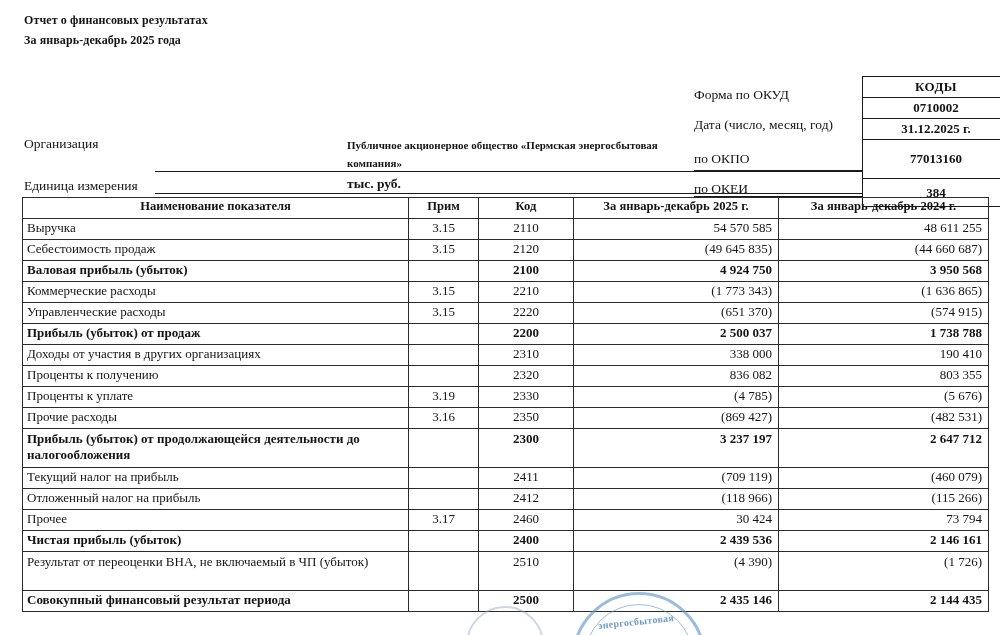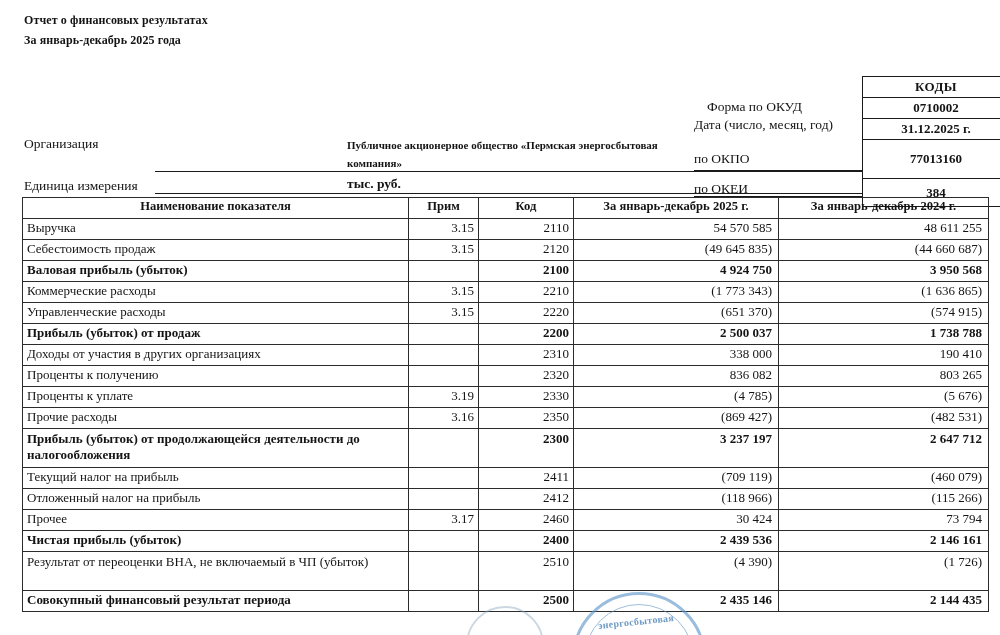--- a/index.html
+++ b/index.html
@@ -52,21 +52,21 @@
   .crow.h-okpo  { padding: 12px 0 13px; }
   .crow.h-okei  { padding: 7px 0 7px; }
 
   
   .side-label {
     position: absolute;
     font-size: 13.5px;
     white-space: nowrap;
     line-height: 1;
   }
-  .lbl-okud { left: 694px; top: 100px; margin-left: 13px; }
+  .lbl-okud { left: 694px; top: 88px; }
   .lbl-date { left: 694px; top: 118px; text-align: right; }
   .lbl-okpo { left: 694px; top: 152px; }
   .lbl-okei { left: 694px; top: 182px; }
 
   
   .side-rule {
     position: absolute;
     height: 0;
     border-bottom: 1.3px solid #1a1a1a;
   }
@@ -135,21 +135,21 @@
     font-weight: bold;
     height: 17px;
     padding-top: 1px;
     padding-bottom: 2px;
     white-space: nowrap;
     font-size: 12.6px;
     margin-top: 16px;
   }
   table.fin td.name { text-align: left; }
   table.fin td.note,
-  table.fin td.code { text-align: right; white-space: nowrap; }
+  table.fin td.code { text-align: center; white-space: nowrap; }
   table.fin td.val  { text-align: right; white-space: nowrap; padding-right: 6px; }
 
   tr.total td { font-weight: bold; }
   tr.r1 td { height: 19px; padding-top: 1px; }
   tr.r2 td { height: 36px; padding-top: 2px; }
 
   
   col.c-name { width: 386px; }
   col.c-note { width: 70px; }
   col.c-code { width: 95px; }
@@ -295,21 +295,21 @@
         <td class="note"></td>
         <td class="code">2310</td>
         <td class="val">338 000</td>
         <td class="val">190 410</td>
       </tr>
       <tr class="r1">
         <td class="name">Проценты к получению</td>
         <td class="note"></td>
         <td class="code">2320</td>
         <td class="val">836 082</td>
-        <td class="val">803 265</td>
+        <td class="val">803 355</td>
       </tr>
       <tr class="r1">
         <td class="name">Проценты к уплате</td>
         <td class="note">3.19</td>
         <td class="code">2330</td>
         <td class="val">(4 785)</td>
         <td class="val">(5 676)</td>
       </tr>
       <tr class="r1">
         <td class="name">Прочие расходы</td>

